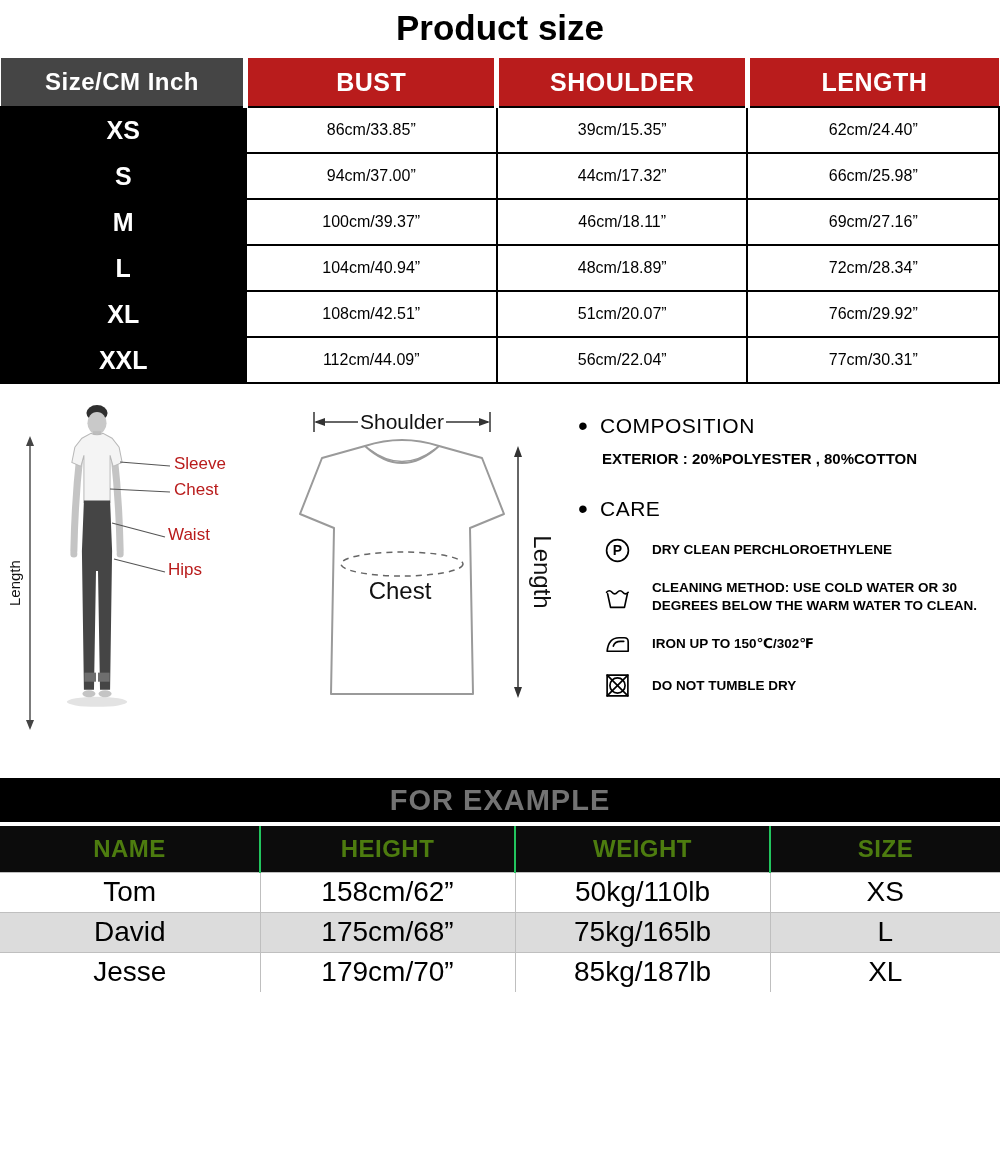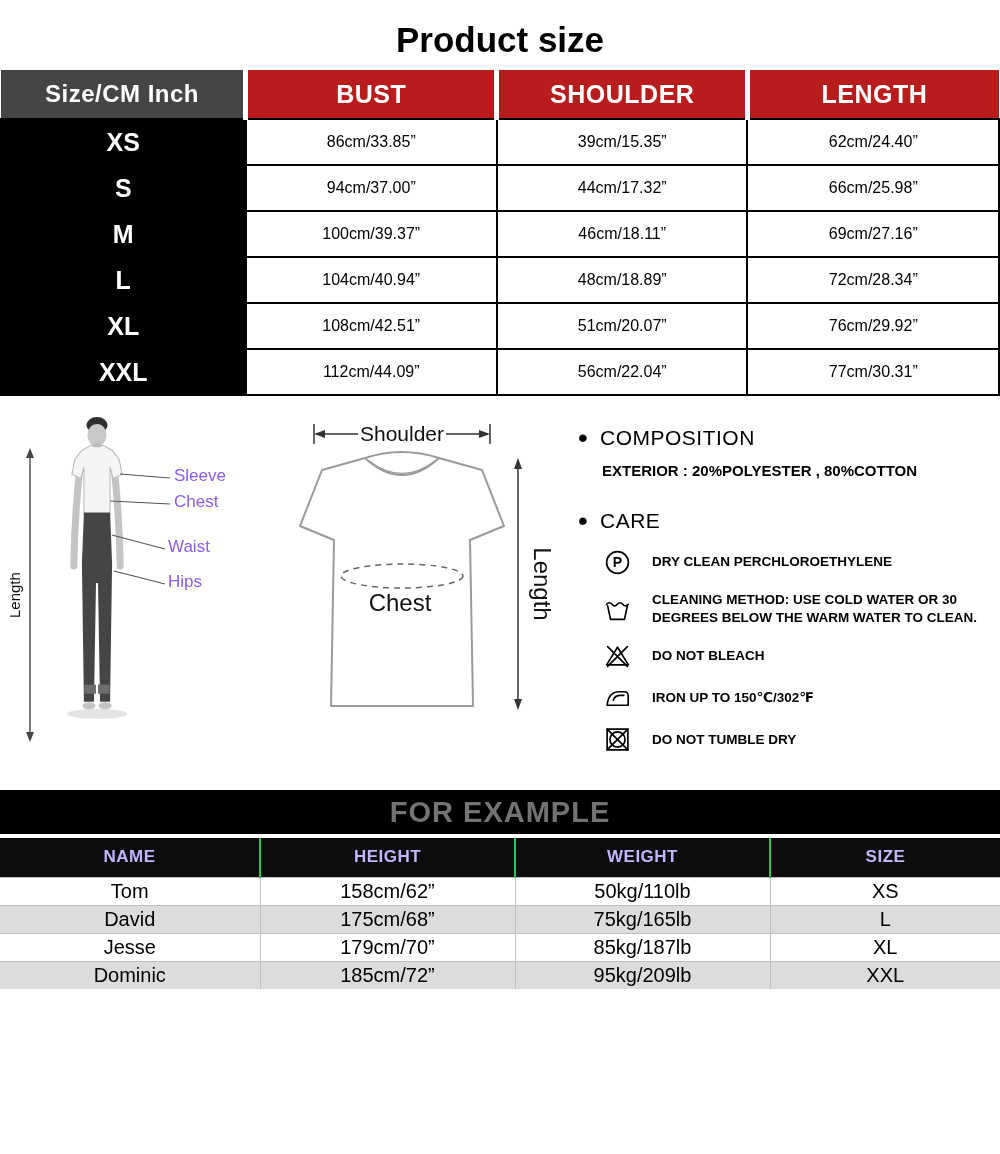--- a/index.html
+++ b/index.html
@@ -6,21 +6,21 @@
   html,body { width:1000px; background:#fff; }
   body {
     height:1154px; overflow:hidden; position:relative;
     font-family:"Liberation Sans","DejaVu Sans",sans-serif; color:#000;
   }
   svg text { font-family:"Liberation Sans","DejaVu Sans",sans-serif; }
 
   
   .page-title {
     text-align:center; font-size:35px; font-weight:bold;
-    padding:20px 0 10px 0; color:#000;
+    padding:8px 0 10px 0; color:#000;
   }
 
   
   .size-table { width:100%; border-collapse:collapse; table-layout:fixed; }
   .size-table thead th {
     height:49px; color:#fff; font-weight:bold; font-size:25px;
     background:#b91c1c; letter-spacing:.5px;
   }
   .size-table thead th.first { background:#454545; font-size:24px; }
   .size-table thead th + th { border-left:5px solid #fff; }
@@ -32,21 +32,21 @@
     background:#fff; color:#000; font-size:16px; text-align:center;
     height:46px; border:2px solid #000;
   }
 
   
   .measure-section { display:flex; height:386px; padding:8px 6px 0 10px; }
   .model-wrap { position:relative; width:242px; height:376px; flex:none; }
   .model-wrap .overlay { position:absolute; left:0; top:0; }
   .figure-svg { position:absolute; left:36px; top:8px; }
   .body-label {
-    position:absolute; left:164px; font-size:17px; color:#8b5cf6; white-space:nowrap;
+    position:absolute; left:164px; font-size:17px; color:#b91c1c; white-space:nowrap;
   }
   .shirt-wrap { position:relative; width:300px; height:376px; flex:none; }
   .info-col { flex:1; padding:22px 0 0 26px; }
 
   .bullet-row { display:flex; align-items:center; margin:0; }
   .bullet-icon { width:22px; font-size:28px; line-height:22px; color:#000; }
   .bullet-label { font-size:21px; letter-spacing:.5px; color:#000; }
   .composition-text {
     margin:12px 0 8px 24px; font-size:15px; font-weight:bold; color:#000;
   }
@@ -63,26 +63,26 @@
   }
 
   
   .example-banner {
     margin-top:8px; height:44px; background:#000; color:#737373;
     display:flex; align-items:center; justify-content:center;
     font-size:29px; font-weight:bold; letter-spacing:1px;
   }
   .example-table { width:100%; border-collapse:collapse; table-layout:fixed; margin-top:4px; }
   .example-table thead th {
-    height:39px; background:#0c0c0c; color:#c4b5fd; font-size:17px; font-weight:bold;
+    height:46px; background:#0c0c0c; color:#4d7c0f; font-size:24px; font-weight:bold;
     letter-spacing:.5px;
   }
   .example-table thead th + th { border-left:2px solid #22c55e; }
   .example-table tbody td {
-    height:28px; font-size:20px; text-align:center; background:#fff;
+    height:40px; font-size:28px; text-align:center; background:#fff;
     border-top:1px solid #bfbfbf;
   }
   .example-table tbody td + td { border-left:1px solid #bfbfbf; }
   .example-table tbody tr:nth-child(even) td { background:#dcdcdc; }
 </style>
 </head>
 <body>
 
 <div>
 
@@ -227,27 +227,20 @@
         </div>
         <div class="care-item">
           <svg class="care-icon" viewBox="0 0 26 26">
             <path d="M2.5,8 q2.6,-3 5.2,0 t5.2,0 t5.2,0 t5.2,0"></path>
             <path d="M3.5,9.5 L6.3,22.5 L19.7,22.5 L22.5,9.5"></path>
           </svg>
           <div class="care-text">CLEANING METHOD: USE COLD WATER OR 30 DEGREES BELOW THE WARM WATER TO CLEAN.</div>
         </div>
         <div class="care-item">
           <svg class="care-icon" viewBox="0 0 26 26">
-            <path d="M13,5 L23.5,22 L2.5,22 Z"></path>
-            <path d="M3.5,4.5 L22.5,23.5 M22.5,4.5 L3.5,23.5"></path>
-          </svg>
-          <div class="care-text">DO NOT BLEACH</div>
-        </div>
-        <div class="care-item">
-          <svg class="care-icon" viewBox="0 0 26 26">
             <path d="M3,20.5 C4,11 9,7.5 14.5,7.5 L19.5,7.5 C21.8,7.5 23.3,9.3 23.3,11.5 L23.3,20.5 Z"></path>
             <path d="M9,15.5 C10,12 13,11 16,11 L19,11"></path>
           </svg>
           <div class="care-text">IRON UP TO 150℃/302℉</div>
         </div>
         <div class="care-item">
           <svg class="care-icon" viewBox="0 0 26 26">
             <rect x="3" y="3" width="20" height="20"></rect>
             <circle cx="13" cy="13" r="7.3"></circle>
             <path d="M3,3 L23,23 M23,3 L3,23"></path>
@@ -287,22 +280,16 @@
         <td>175cm/68”</td>
         <td>75kg/165lb</td>
         <td>L</td>
       </tr>
       <tr>
         <td>Jesse</td>
         <td>179cm/70”</td>
         <td>85kg/187lb</td>
         <td>XL</td>
       </tr>
-      <tr>
-        <td>Dominic</td>
-        <td>185cm/72”</td>
-        <td>95kg/209lb</td>
-        <td>XXL</td>
-      </tr>
     </tbody>
   </table>
 
 </div>
 
 </body></html>

